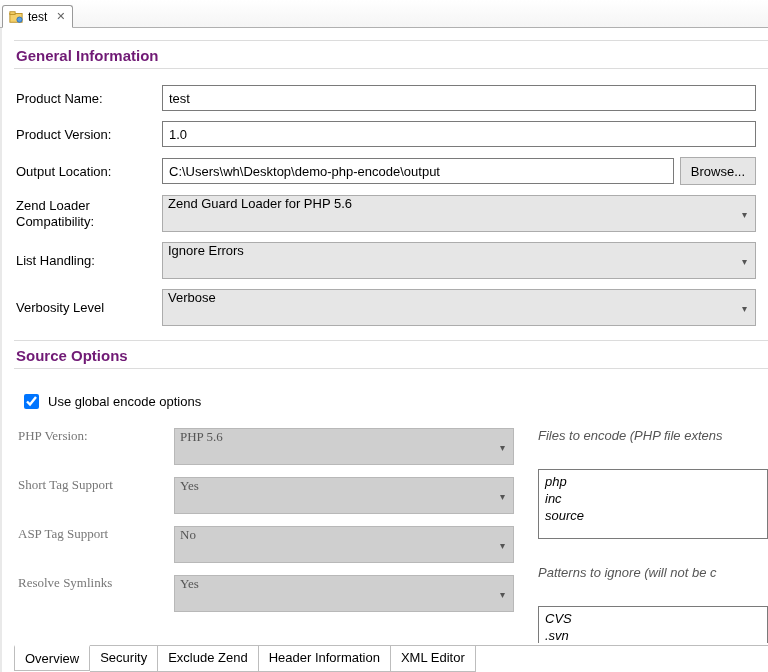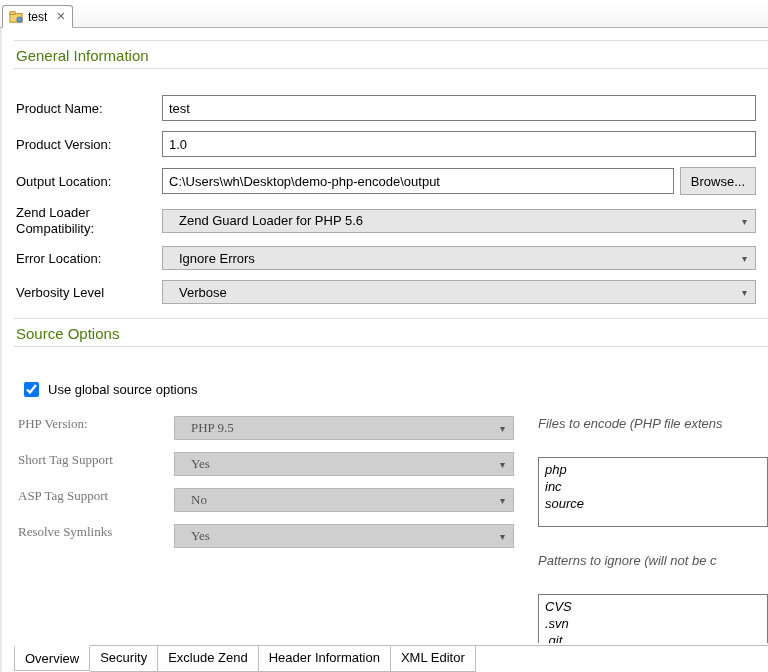--- a/index.html
+++ b/index.html
@@ -38,53 +38,53 @@
   .tab-top .close-x { font-size: 11px; color:#666; margin-left:4px; }
   .page-body {
     flex:1;
     border-left: 2px solid #e9e9e9;
     padding: 12px 0 0 12px;
     overflow: hidden;
     display:flex; flex-direction:column;
   }
   .content { flex:1; overflow: hidden; }
   .section-title {
-    color: #4d7c0f;
-    font-weight: 400;
+    color: #701a75;
+    font-weight: 700;
     font-size: 15px;
     padding: 6px 0 4px 2px;
     border-bottom: 1px solid #dcdcdc;
     border-top: 1px solid #dcdcdc;
-    margin-bottom: 26px;
+    margin-bottom: 16px;
   }
   .form-grid {
     display: grid;
     grid-template-columns: 140px 1fr auto;
     align-items: center;
     gap: 10px 6px;
     padding: 0 12px 14px 2px;
   }
   .form-grid .label { font-size: 13px; }
   .form-grid .full { grid-column: 2 / 4; }
   input[type=text] {
     width: 100%;
     height: 26px;
     padding: 2px 6px;
     border: 1px solid #7a7a7a;
     background:#fff;
     font: inherit;
   }
   .select {
     width: 100%;
-    height: 24px;
-    padding: 0 28px 0 16px;
+    height: 37px;
+    padding: 0 28px 0 5px;
     border: 1px solid #acacac;
     background: #e6e6e6;
     font: inherit;
-    display:flex; align-items:center;
+    display:flex; align-items:flex-start;
     position: relative;
   }
   .select .chev {
     position:absolute; right:8px; top:50%; transform:translateY(-50%);
     font-size: 10px; color:#555;
   }
   .btn {
     height: 28px;
     padding: 0 10px;
     border: 1px solid #acacac;
@@ -180,44 +180,44 @@
         <div class="label">Output Location:</div>
         <input type="text" value="C:\Users\wh\Desktop\demo-php-encode\output" style="">
         <button class="btn">Browse...</button>
 
         <div class="label" style="line-height:1.2">Zend Loader Compatibility:</div>
         <div class="select full">
           <span>Zend Guard Loader for PHP 5.6</span>
           <span class="chev">▾</span>
         </div>
 
-        <div class="label">Error Location:</div>
+        <div class="label">List Handling:</div>
         <div class="select full">
           <span>Ignore Errors</span>
           <span class="chev">▾</span>
         </div>
 
         <div class="label">Verbosity Level</div>
         <div class="select full">
           <span>Verbose</span>
           <span class="chev">▾</span>
         </div>
       </div>
 
       <div class="section-title">Source Options</div>
       <div class="checkbox-row">
         <input type="checkbox" checked="" style="">
-        <span>Use global source options</span>
+        <span>Use global encode options</span>
       </div>
 
       <div class="source-body">
         <div class="source-left">
           <div class="label">PHP Version:</div>
           <div class="select disabled">
-            <span>PHP 9.5</span>
+            <span>PHP 5.6</span>
             <span class="chev">▾</span>
           </div>
 
           <div class="label">Short Tag Support</div>
           <div class="select disabled">
             <span>Yes</span>
             <span class="chev">▾</span>
           </div>
 
           <div class="label">ASP Tag Support</div>

